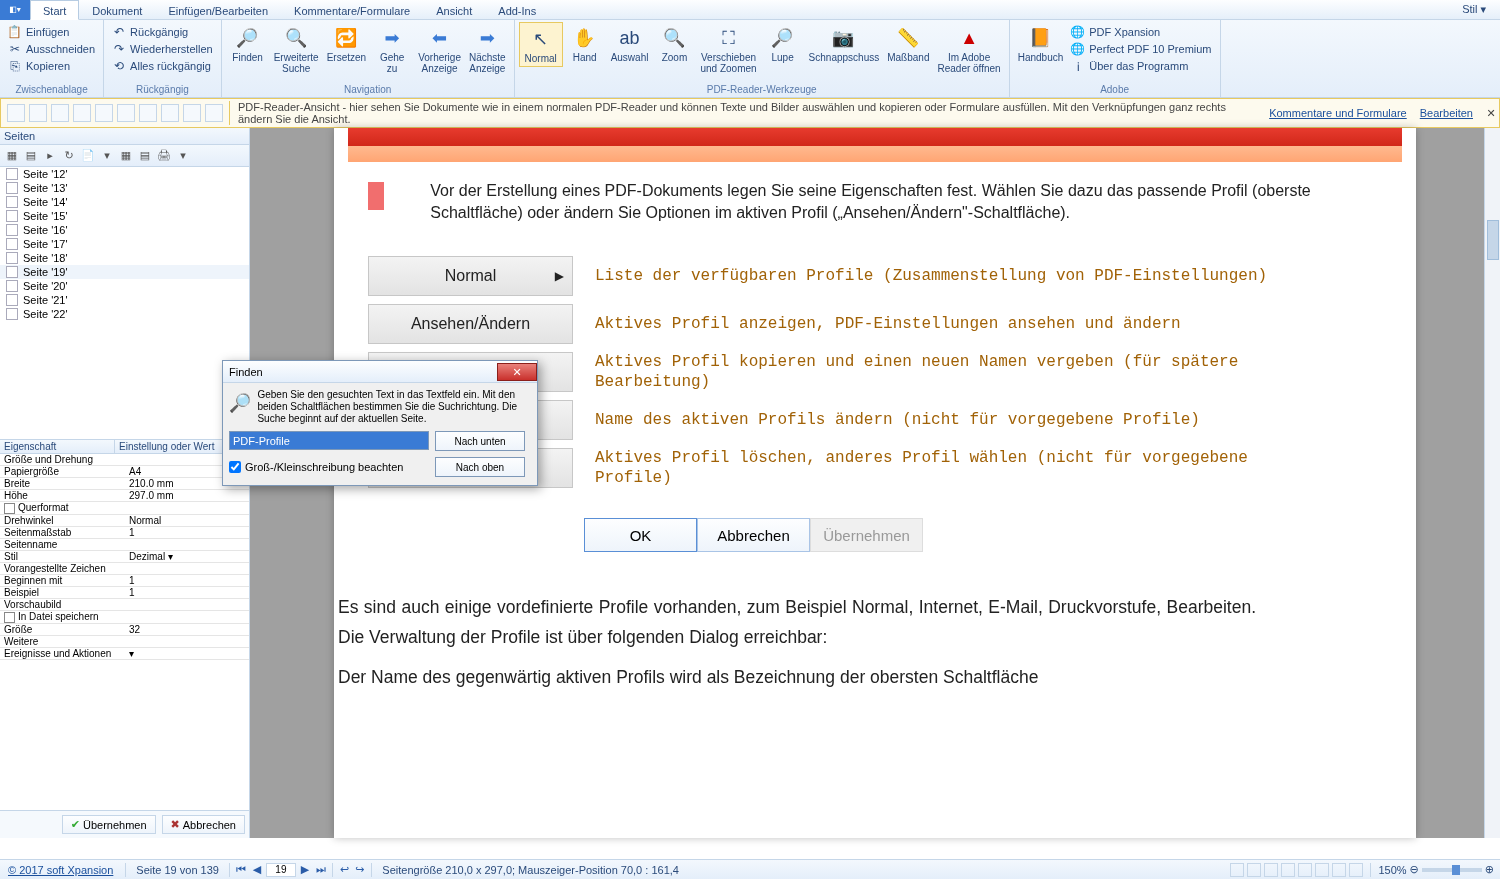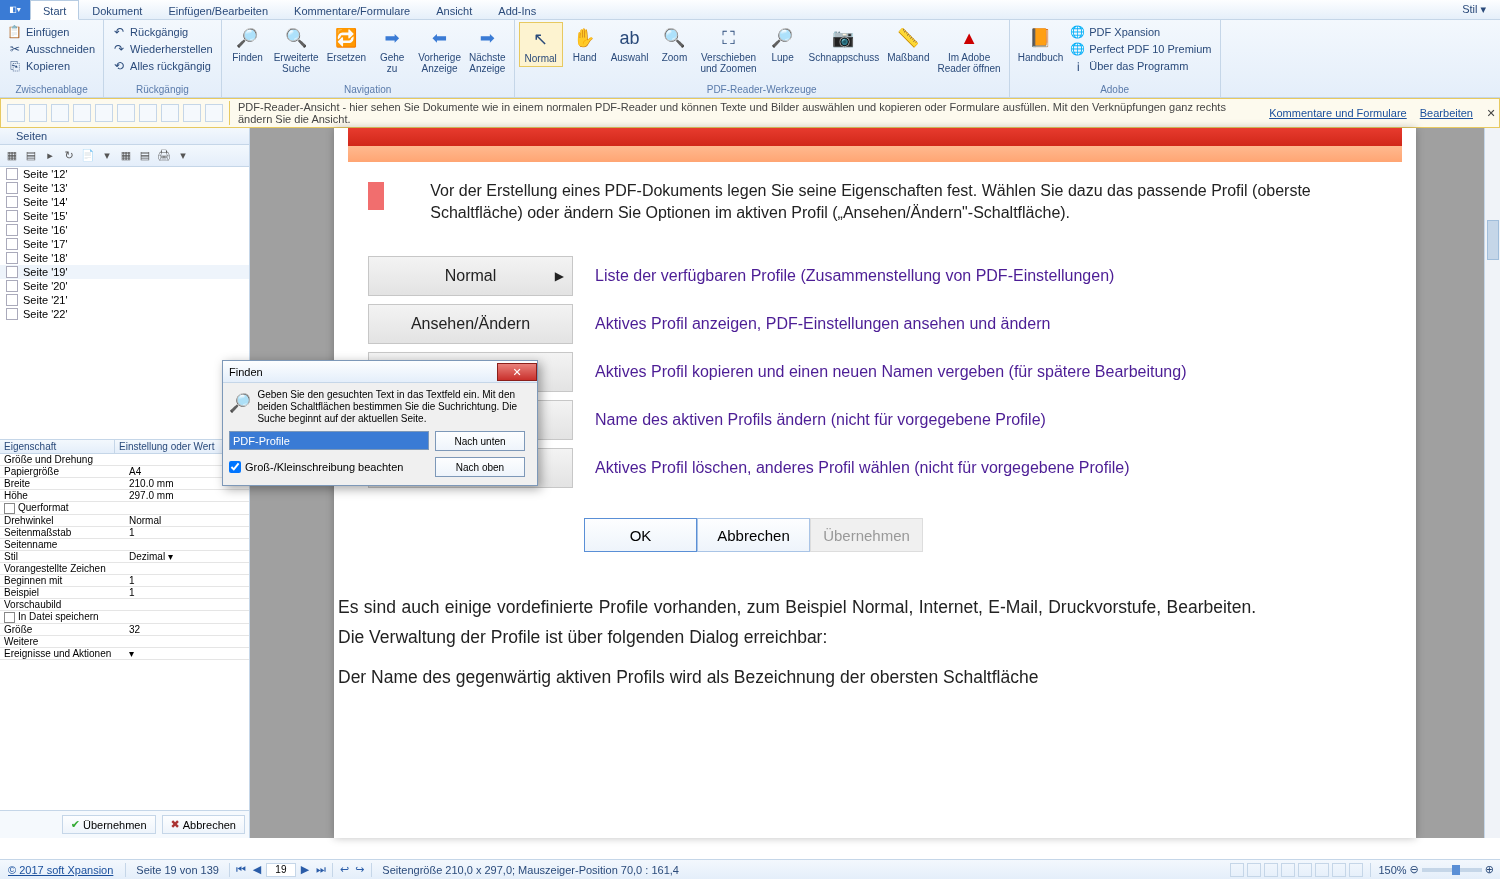--- a/index.html
+++ b/index.html
@@ -21,21 +21,21 @@
 .ribbon .stacked .sb{display:flex;align-items:center;gap:4px;color:#2a4a7a;padding:1px 2px;}
 .ribbon .stacked .sb .sic{width:14px;height:14px;display:inline-flex;align-items:center;justify-content:center;font-size:12px;}
 .hintbar{height:30px;background:#fdfaee;border:1px solid #e7c960;display:flex;align-items:center;font-size:10px;}
 .hintbar .hb-icons{display:flex;gap:4px;padding:0 6px;}
 .hintbar .hb-icons span{width:18px;height:18px;border:1px solid #c5d6e8;background:#f5f9fd;display:inline-block;}
 .hintbar .hb-text{flex:1;padding:0 8px;color:#444;border-left:1px solid #e7c960;}
 .hintbar .hb-links a{color:#1a4f9c;text-decoration:underline;margin-right:10px;}
 .hintbar .hb-close{width:16px;text-align:center;color:#444;}
 .main{display:flex;height:710px;}
 .sidebar{width:250px;border-right:1px solid #c5d6e8;display:flex;flex-direction:column;}
-.sidebar .side-title{background:linear-gradient(#f3f8fd,#e4eefa);padding:2px 16px;border-bottom:1px solid #c5d6e8;color:#2a4a7a;}
+.sidebar .side-title{background:linear-gradient(#f3f8fd,#e4eefa);padding:2px 4px;border-bottom:1px solid #c5d6e8;color:#2a4a7a;}
 .sidebar .side-tools{height:22px;background:linear-gradient(#f3f8fd,#e4eefa);border-bottom:1px solid #c5d6e8;display:flex;align-items:center;gap:3px;padding:0 4px;}
 .sidebar .side-tools span{width:16px;height:16px;display:inline-flex;align-items:center;justify-content:center;font-size:11px;color:#555;}
 .pagelist{flex:1;overflow:auto;background:#fff;}
 .pagelist .pi{display:flex;align-items:center;gap:5px;padding:1px 6px;}
 .pagelist .pi.sel{background:#eef4fb;}
 .pagelist .pi .pic{width:12px;height:12px;background:#fff;border:1px solid #aab;display:inline-block;}
 .props{border-top:1px solid #c5d6e8;}
 .props .ph{display:flex;background:linear-gradient(#f3f8fd,#e4eefa);border-bottom:1px solid #c5d6e8;}
 .props .ph div{padding:1px 4px;color:#2a4a7a;font-size:10px;}
 .props .ph div:first-child{width:115px;border-right:1px solid #c5d6e8;}
@@ -50,21 +50,21 @@
 .content{flex:1;background:#a0a0a0;position:relative;display:flex;justify-content:center;}
 .page{width:1082px;background:#fff;margin-top:0;position:relative;box-shadow:0 0 8px rgba(0,0,0,0.25);}
 .page .redband{height:18px;background:linear-gradient(#e73b2e,#d12719);margin:0 14px;}
 .page .orangeband{height:16px;background:linear-gradient(#ffb98f,#ffa573);margin:0 14px;}
 .page .intro{display:flex;gap:46px;padding:18px 100px 28px 34px;}
 .page .intro .pic{width:28px;height:28px;background:#e55;opacity:0.85;margin-top:2px;}
 .page .intro p{font-size:16px;line-height:22px;color:#222;}
 .profile-row{display:flex;align-items:center;gap:22px;padding:4px 100px 4px 34px;}
 .profile-row .pb{width:205px;height:40px;background:linear-gradient(#f3f3f3,#e3e3e3);border:1px solid #c7c7c7;display:flex;align-items:center;justify-content:center;font-size:16px;color:#222;position:relative;}
 .profile-row .pb .ar{position:absolute;right:8px;font-size:12px;}
-.profile-row .desc{font-size:16px;line-height:20px;color:#4c1d95;flex:1;}
+.profile-row .desc{font-size:16px;line-height:20px;color:#a16207;flex:1;font-family:Liberation Mono, monospace;}
 .action-row{display:flex;padding:26px 100px 10px 250px;}
 .action-row button{width:113px;height:34px;border:1px solid #a9c4e6;background:linear-gradient(#fdfeff,#eef4fb);font-size:15px;}
 .action-row button.primary{border:1px solid #5a8fd6;}
 .action-row button.dis{color:#999;background:#f0f0f0;border-color:#ddd;}
 .bodytext{padding:30px 160px 4px 4px;font-size:17.5px;line-height:30px;color:#222;text-align:justify;}
 .vscroll{position:absolute;right:0;top:0;width:16px;height:100%;background:#f0f3f8;border-left:1px solid #c5d6e8;}
 .vscroll .thumb{position:absolute;top:92px;left:2px;width:12px;height:40px;background:#c5d6e8;border:1px solid #a0bdda;}
 .dialog{position:absolute;left:222px;top:360px;width:316px;background:#f0f0f0;border:1px solid #7d98b8;box-shadow:3px 3px 10px rgba(0,0,0,0.35);z-index:10;}
 .dialog .dtitle{height:22px;background:linear-gradient(#fdfeff,#e4eefa);display:flex;align-items:center;padding:0 0 0 6px;font-size:11px;border-bottom:1px solid #c5d6e8;}
 .dialog .dtitle .dclose{margin-left:auto;width:40px;height:18px;background:linear-gradient(#e9817b,#c9302c);color:#fff;text-align:center;line-height:16px;border:1px solid #8b1f1b;}

